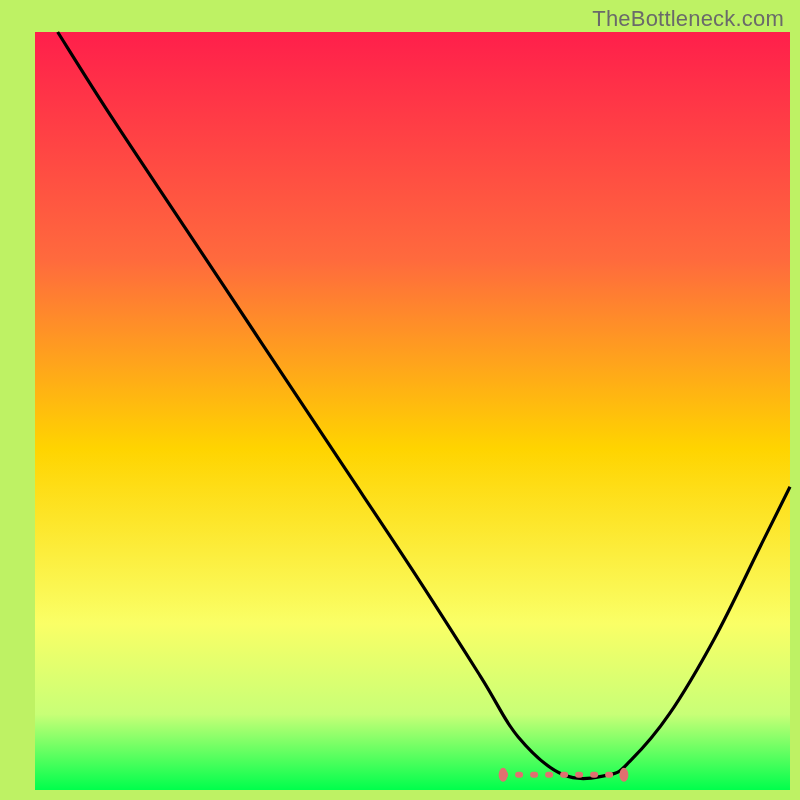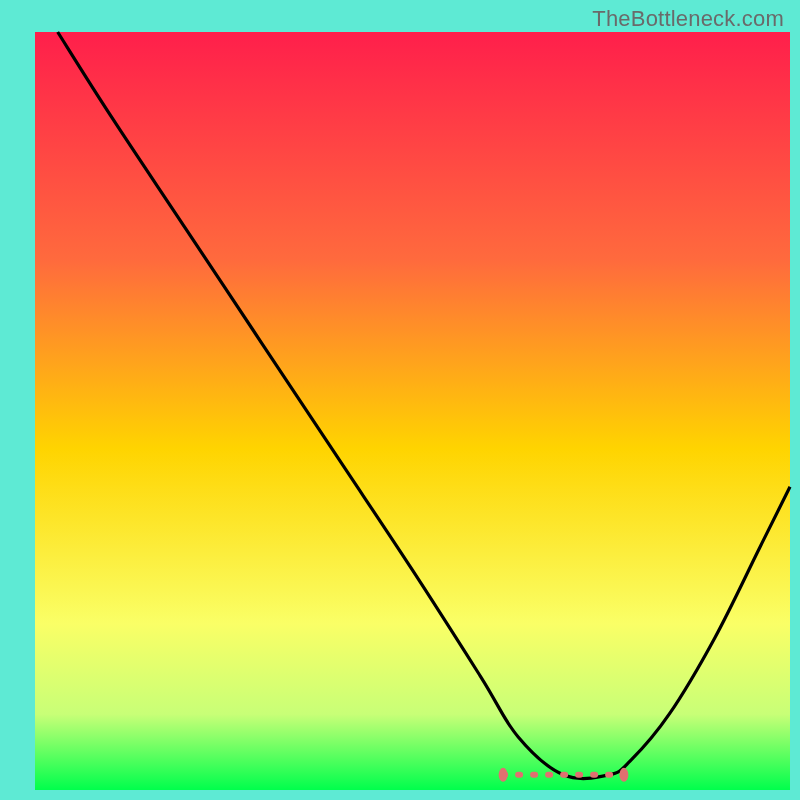--- a/index.html
+++ b/index.html
@@ -8,21 +8,21 @@
     background: #000;
     width: 800px;
     height: 800px;
     overflow: hidden;
     font-family: Arial, sans-serif;
   }
   .frame {
     position: relative;
     width: 800px;
     height: 800px;
-    background: #5eead4;
+    background: #bef264;
   }
   .watermark {
     position: absolute;
     top: 6px;
     right: 16px;
     color: #6a6a6a;
     font-size: 22px;
     font-weight: 500;
     z-index: 10;
     letter-spacing: 0.2px;

